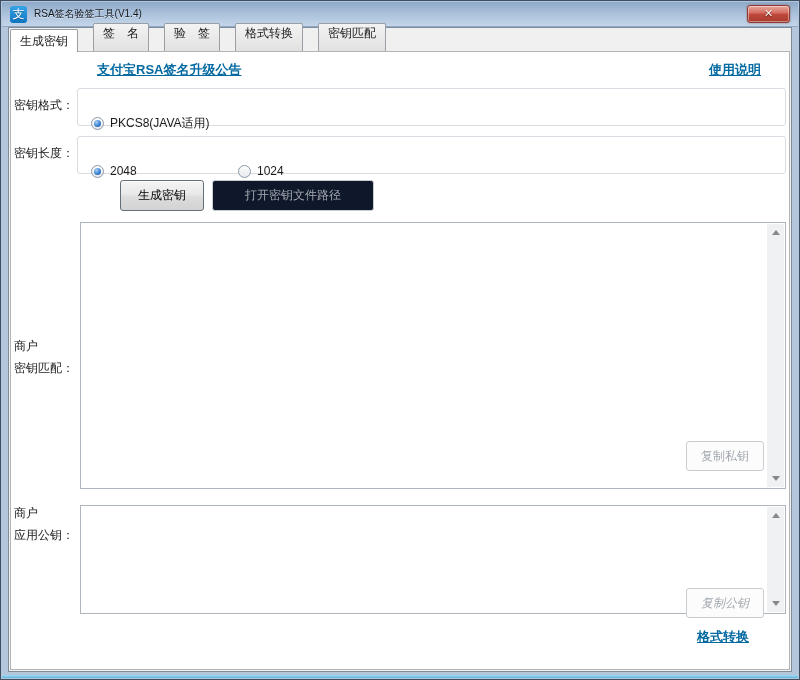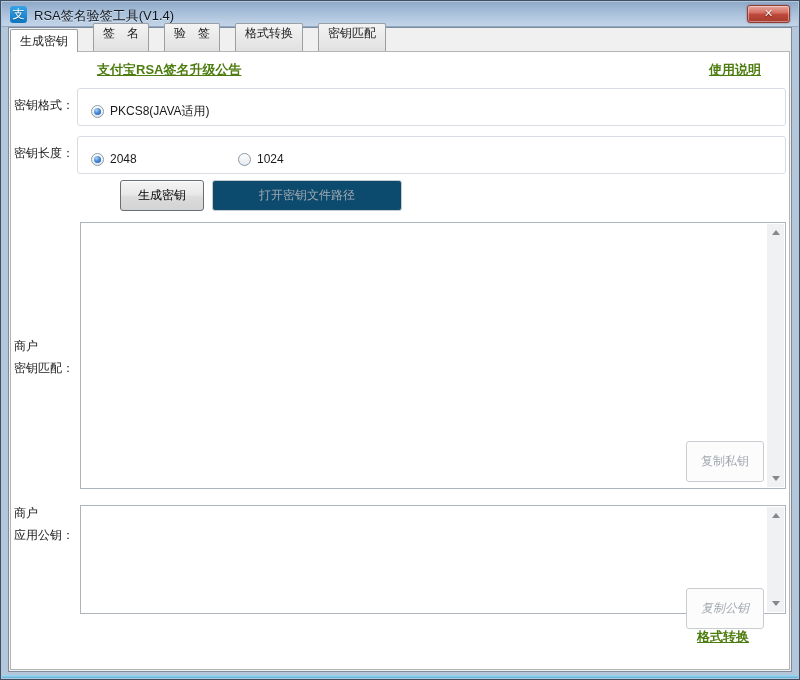--- a/index.html
+++ b/index.html
@@ -22,21 +22,21 @@
     background:linear-gradient(180deg,#8ea9c8 0%,#a9c0da 45%,#c3d5e9 100%);
     border-bottom:1px solid #93a8c0;
   }
   .app-icon {
     position:absolute; left:8px; top:4px; width:17px; height:17px;
     border-radius:3px; background:linear-gradient(180deg,#38a4e8,#0e76c0);
     color:#fff; font-size:12px; line-height:17px; text-align:center;
     text-shadow:0 1px 1px rgba(0,0,0,.3);
   }
   .win-title {
-    position:absolute; left:32px; top:5px; font-size:13px; color:#10161d;
+    position:absolute; left:32px; top:5px; font-size:10px; color:#10161d;
     text-shadow:0 1px 0 rgba(255,255,255,.5);
   }
   .close-btn {
     position:absolute; top:3px; right:8px; width:43px; height:18px;
     border:1px solid #8e3b32; border-radius:3px; cursor:pointer;
     background:linear-gradient(180deg,#e8a89f 0%,#d4695c 45%,#bf4a3d 50%,#a93a2e 100%);
     box-shadow:inset 0 0 0 1px rgba(255,255,255,.4), 0 0 2px rgba(120,40,30,.6);
     color:#f4f1ee; font-size:11px; font-weight:bold; line-height:15px;
     text-align:center; text-shadow:0 1px 1px rgba(60,10,5,.7);
   }
@@ -59,38 +59,38 @@
   .tab.active {
     height:23px; margin-left:0; margin-bottom:-1px; line-height:22px;
     background:#fff; z-index:3;
   }
   .tabpage {
     position:absolute; top:23px; left:1px; right:1px; bottom:1px;
     background:#fff; border:1px solid #b4b4b4; z-index:2;
   }
   
   .link {
-    position:absolute; color:#4d7c0f; font-size:13px; font-weight:bold;
+    position:absolute; color:#0369a1; font-size:13px; font-weight:bold;
     text-decoration:underline; cursor:pointer; white-space:nowrap;
   }
   .link-announcement { left:86px; top:9px; }
   .link-help { right:28px; top:9px; }
   .link-upload { right:40px; top:576px; }
   
   .row-label { position:absolute; left:3px; color:#1a1a1a; }
   .lbl-format { top:45px; }
   .lbl-length { top:93px; }
   .groupbox {
     position:absolute; left:66px; width:709px; height:38px;
     border:1px solid #d8dde3; border-radius:3px; background:#fff;
   }
   .gb-format { top:36px; }
   .gb-length { top:84px; }
   .radio-option {
-    position:absolute; top:4px; height:36px; display:flex;
+    position:absolute; top:16px; height:36px; display:flex;
     align-items:center; gap:6px; cursor:pointer;
   }
   .radio-1 { left:13px; } .radio-2 { left:160px; }
   .radio {
     width:13px; height:13px; border-radius:50%;
     border:1px solid #8a99a8; background:linear-gradient(180deg,#fdfdfd,#e6eaee);
     position:relative; flex:none;
   }
   .radio.checked::after {
     content:""; position:absolute; left:2px; top:2px; width:7px; height:7px;
@@ -102,25 +102,25 @@
     position:absolute; border-radius:3px; font-size:12px; text-align:center;
     font-family:"Liberation Sans","DejaVu Sans",sans-serif;
   }
   .btn-generate {
     left:109px; top:128px; width:84px; height:31px; cursor:pointer;
     border:1px solid #666e78; color:#000;
     background:linear-gradient(180deg,#f4f4f4 0%,#e9e9e9 45%,#dcdcdc 55%,#d3d3d3 100%);
     box-shadow:inset 0 1px 0 #fff;
   }
   .btn-openpath {
-    left:201px; top:128px; width:190px; height:31px;
-    border:1px solid #c9cdd2; color:#a3a9b0; background:#0c4a6e; cursor:default;
+    left:201px; top:128px; width:162px; height:31px;
+    border:1px solid #c9cdd2; color:#a3a9b0; background:#0f172a; cursor:default;
   }
   .btn-copy {
-    width:78px; height:41px; border:1px solid #c9cdd2; color:#a3a9b0;
+    width:78px; height:30px; border:1px solid #c9cdd2; color:#a3a9b0;
     background:#fcfcfc; cursor:default; z-index:4;
   }
   .btn-copy-private { left:605px; top:218px; }
   .btn-copy-public  { left:605px; top:82px;font-style:italic;  }
   
   .multiline-label { position:absolute; left:3px; line-height:22px; }
   .lbl-private { top:283px; }
   .lbl-public  { top:450px; }
   .keybox {
     position:absolute; left:69px; width:706px; background:#fff;

